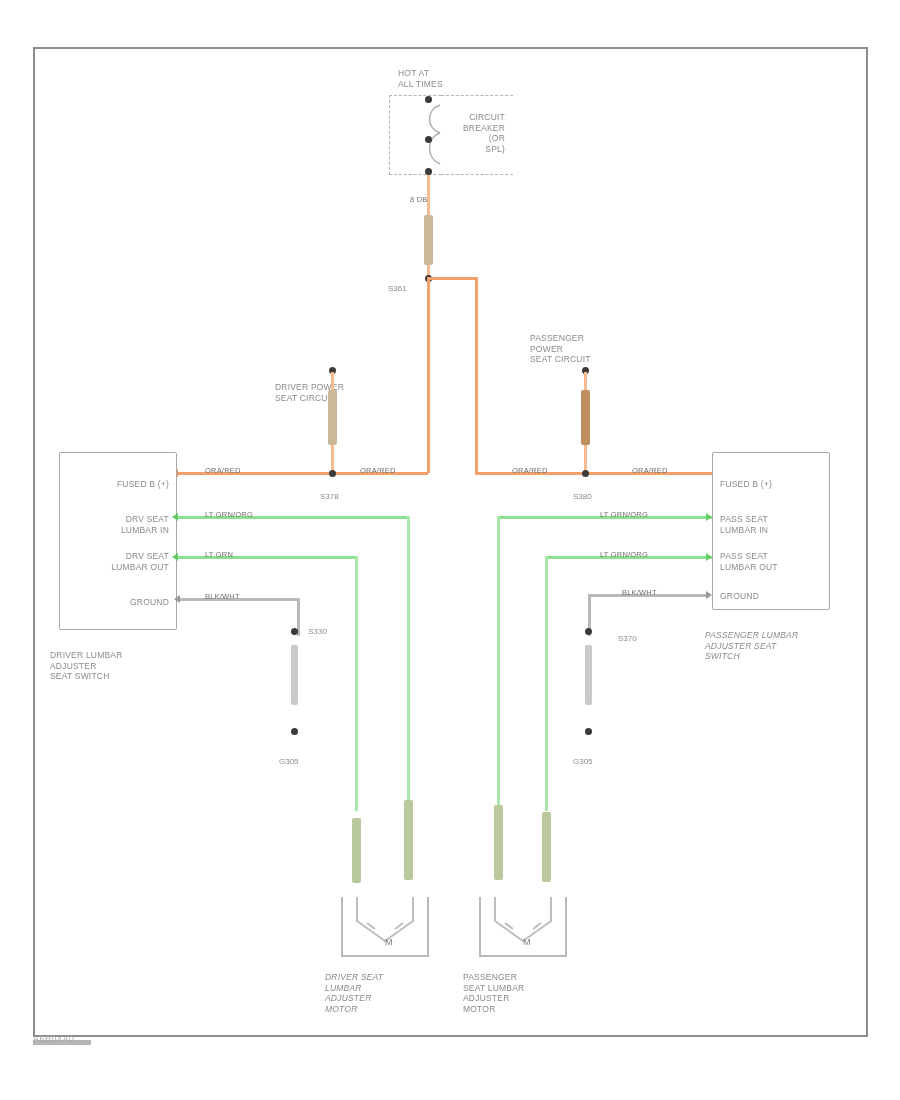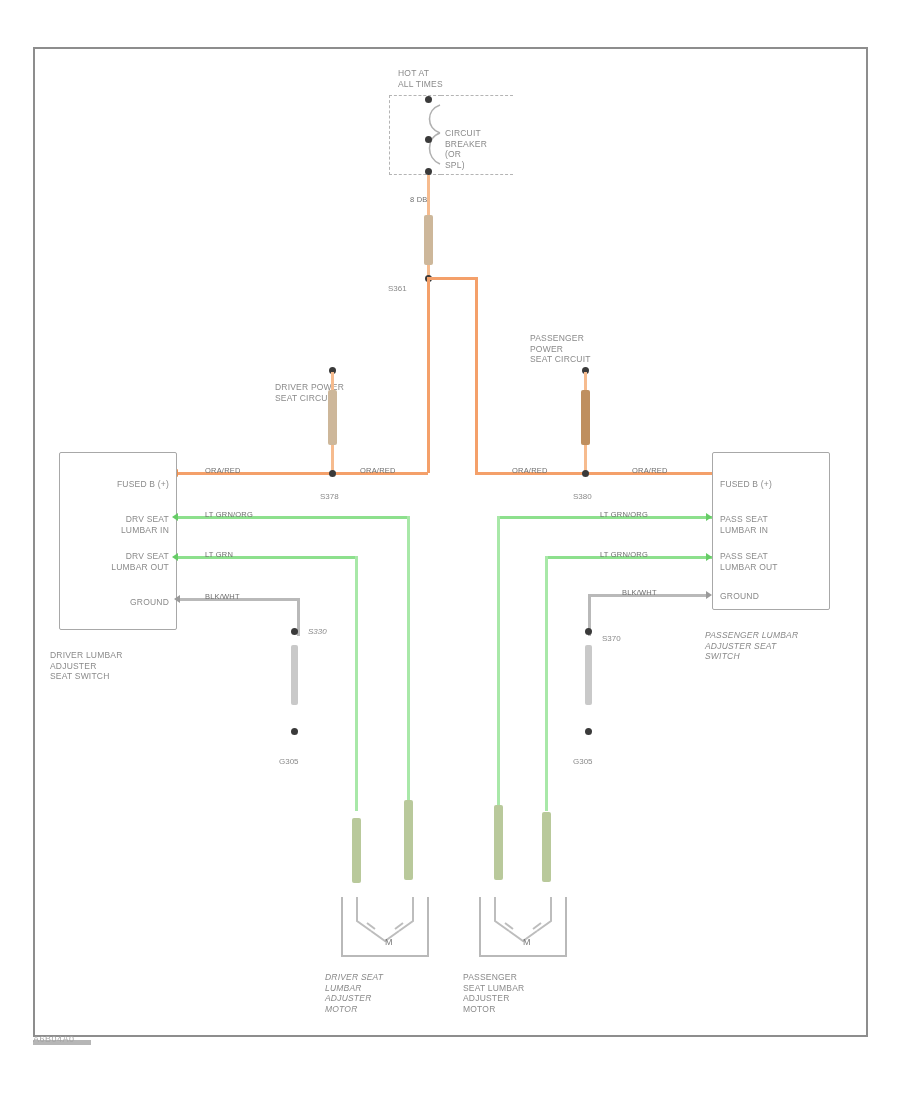--- a/index.html
+++ b/index.html
@@ -50,21 +50,21 @@
   <div class="dash" style="left:441px;top:95px;width:72px;height:80px;border-left:none;border-right:none;"></div>
 
   <svg style="position:absolute;left:420px;top:100px;" width="40" height="75">
     <path d="M20,5 C6,10 6,28 20,33" fill="none" stroke="#b0b0b0" stroke-width="1.6"></path>
     <path d="M20,33 C6,38 6,58 20,64" fill="none" stroke="#b0b0b0" stroke-width="1.6"></path>
   </svg>
   <div class="dot" style="left:425px;top:96px;"></div>
   <div class="dot" style="left:425px;top:136px;"></div>
   <div class="dot" style="left:425px;top:168px;"></div>
 
-  <div class="lbl" style="left:445px;top:128px;width:60px;">CIRCUIT
+  <div class="lbl" style="left:445px;top:112px;width:60px;text-align:right;">CIRCUIT
 BREAKER
 (OR
 SPL)</div>
 
   <div class="wire wv orgl" style="left:427px;top:175px;height:105px;"></div>
   <div class="wlbl" style="left:410px;top:195px;">8  DB</div>
   <div class="fuse tan" style="left:424px;top:215px;width:9px;height:50px;border-radius:2px;"></div>
 
   <div class="dot" style="left:425px;top:275px;"></div>
   <div class="splbl" style="left:388px;top:284px;">S361</div>
@@ -155,21 +155,21 @@
   <div class="wire wv grnl" style="left:545px;top:556px;height:255px;"></div>
   <div class="conn g" style="left:706px;top:553px;"></div>
   <div class="wlbl" style="left:600px;top:550px;">LT GRN/ORG</div>
 
   <div class="wire wh blk" style="left:588px;top:594px;width:118px;"></div>
   <div class="wire wv blk" style="left:588px;top:594px;height:42px;"></div>
   <div class="conn b" style="left:706px;top:591px;"></div>
   <div class="wlbl" style="left:622px;top:588px;">BLK/WHT</div>
 
   <div class="dot" style="left:585px;top:628px;"></div>
-  <div class="splbl" style="left:602px;top:634px;">S370</div>
+  <div class="splbl" style="left:618px;top:634px;">S370</div>
   <div class="fuse" style="left:585px;top:645px;width:7px;height:60px;border-radius:2px;background:#c9c9c9;"></div>
   <div class="dot" style="left:585px;top:728px;"></div>
   <div class="splbl" style="left:573px;top:757px;">G305</div>
 
   <div class="fuse" style="left:352px;top:818px;width:9px;height:65px;border-radius:2px;background:#b9c99b;"></div>
   <div class="fuse" style="left:404px;top:800px;width:9px;height:80px;border-radius:2px;background:#b9c99b;"></div>
   <div class="fuse" style="left:494px;top:805px;width:9px;height:75px;border-radius:2px;background:#b9c99b;"></div>
   <div class="fuse" style="left:542px;top:812px;width:9px;height:70px;border-radius:2px;background:#b9c99b;"></div>
 
   <div class="motor" style="left:341px;top:897px;width:88px;height:60px;"></div>

